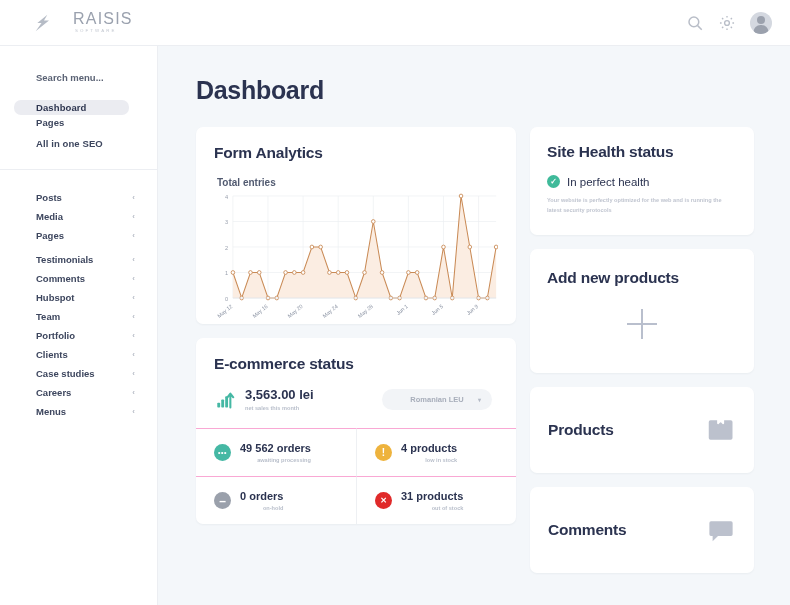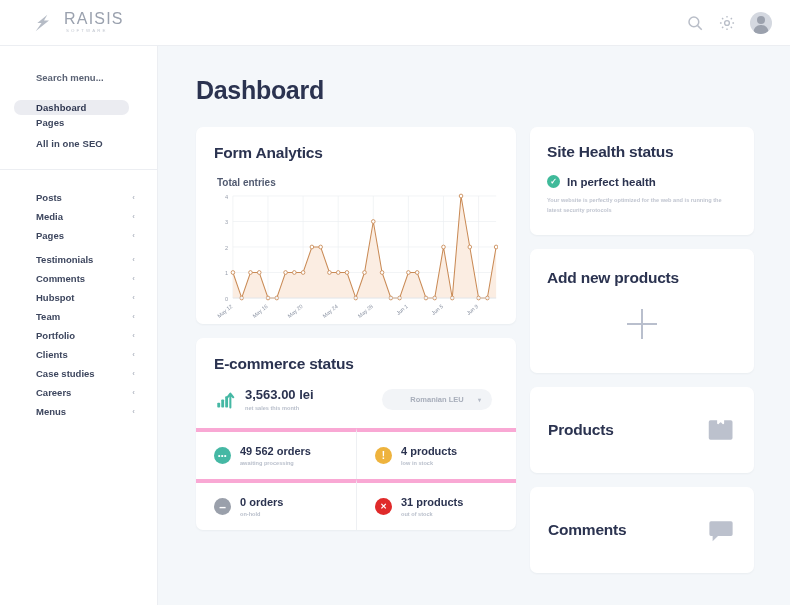--- a/index.html
+++ b/index.html
@@ -13,21 +13,21 @@
   #app { position: relative; width: 790px; height: 605px; display: flex; flex-direction: column; }
 
   
   .topbar {
     height: 46px; min-height: 46px;
     background: #ffffff;
     border-bottom: 1px solid #eceef2;
     display: flex; align-items: center;
     padding: 0 18px 0 34px;
   }
-  .brand { display: flex; align-items: center; gap: 10px; }
+  .brand { display: flex; align-items: center; gap: 19px; }
   .brand-mark { width: 20px; height: 20px; }
   .brand-text { display: flex; flex-direction: column; line-height: 1; }
   .brand-name {
     font-size: 16px; letter-spacing: 1.2px; font-weight: 400;
     color: #9aa1ae;
   }
   .brand-sub {
     font-size: 4.4px; letter-spacing: 2.1px; color: #c3c8d1;
     margin-top: 2px; margin-left: 2px;
   }
@@ -143,21 +143,21 @@
 
   
   .sh-card { padding: 16px 17px 20px 17px; }
   .sh-row { display: flex; align-items: center; gap: 7px; margin-top: 14px; }
   .check {
     width: 13px; height: 13px; border-radius: 50%;
     background: #3fba9a; display: flex; align-items: center;
     justify-content: center; color: #fff; font-size: 8px; font-weight: 700;
     flex: 0 0 auto;
   }
-  .sh-status { font-size: 11.5px; color: #2b3350; font-weight: 700; }
+  .sh-status { font-size: 11.5px; color: #2b3350; font-weight: 400; }
   .sh-desc {
     font-size: 5.6px; color: #c0c5d0; line-height: 1.7;
     margin-top: 8px; max-width: 178px; font-weight: 700;
   }
 
   
   .anp-card { padding: 20px 17px 22px 17px; height: 124px; }
   .plus-wrap { display: flex; justify-content: center; margin-top: 22px; }
   .plus {
     width: 30px; height: 30px; position: relative;
@@ -182,21 +182,22 @@
     font-size: 7.5px; color: #a7adba; font-weight: 700; cursor: pointer;
     position: relative;
   }
   .currency-pill .caret {
     position: absolute; right: 11px; font-size: 6px; color: #b4bac6;
   }
   .stat-grid { display: grid; grid-template-columns: 1fr 1fr; }
   .stat {
     display: flex; align-items: center; gap: 9px;
     padding: 13px 10px 13px 18px;
-    border-top: 4px solid #f9a8d4;
+    border-top: 1px solid #f9a8d4;
+    text-align: right;
   }
   .stat:nth-child(even) { border-left: 1px solid #eef0f3; }
   .stat-ico {
     width: 17px; height: 17px; border-radius: 50%;
     display: flex; align-items: center; justify-content: center;
     flex: 0 0 auto; color: #fff; font-size: 10px; font-weight: 700;
   }
   .stat-val { font-size: 11px; font-weight: 700; color: #2b3350; line-height: 1.2; }
   .stat-sub { font-size: 5.6px; color: #b9bfcb; font-weight: 700; margin-top: 2px; }
 

